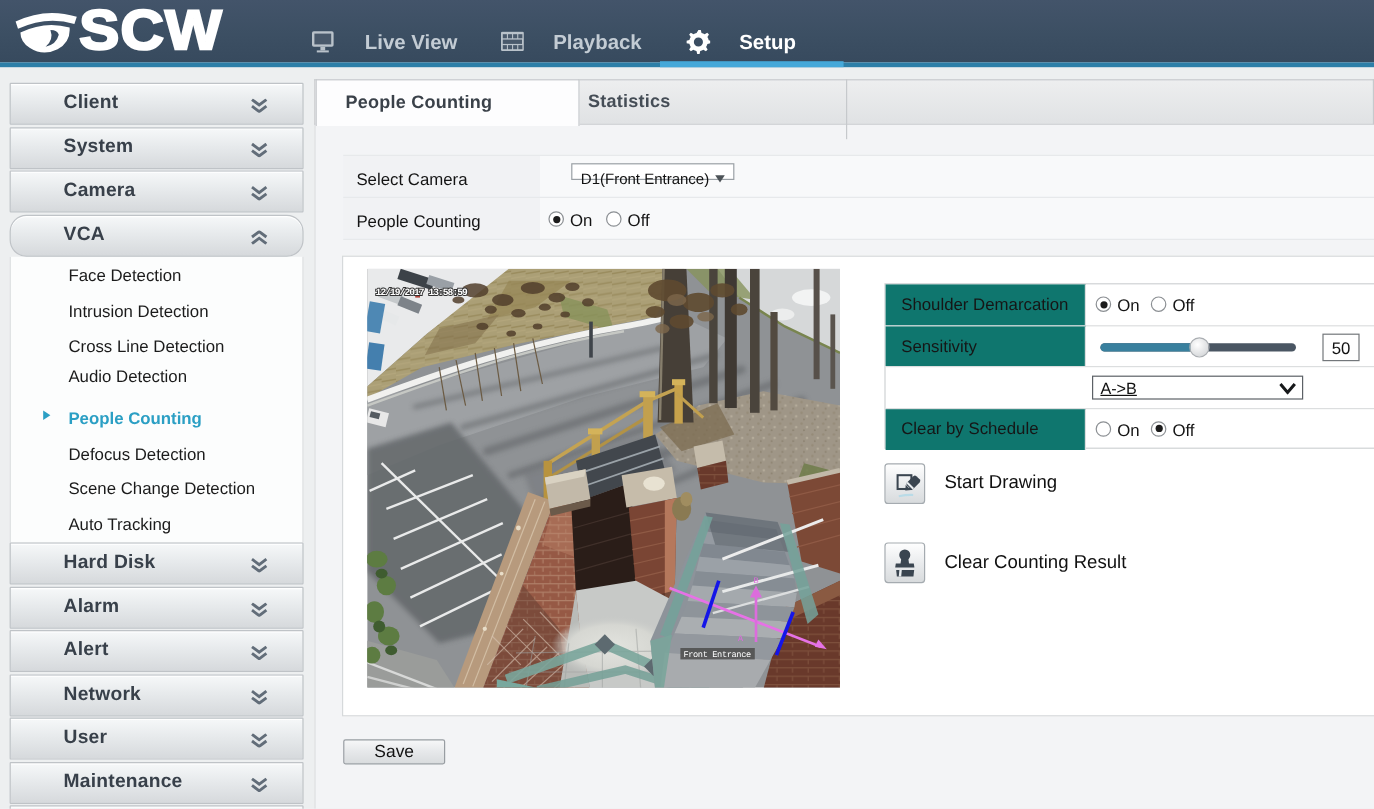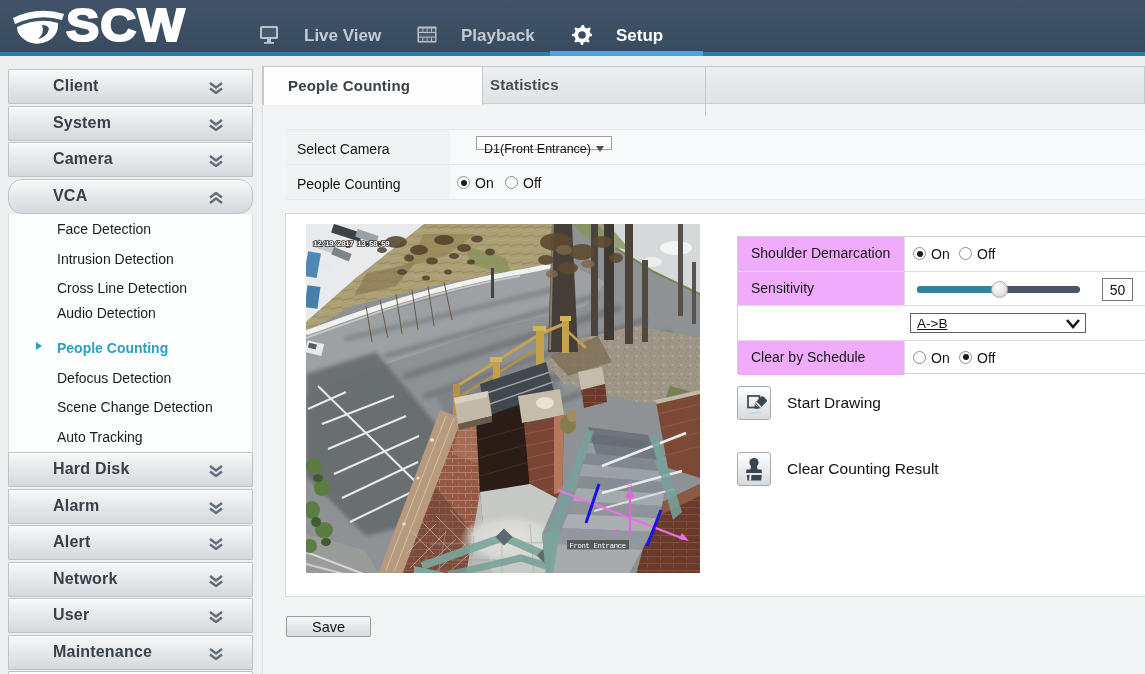--- a/index.html
+++ b/index.html
@@ -38,21 +38,21 @@
 .radio { position:absolute; width:13px; height:13px; border-radius:50%; border:1px solid #8b8f93; background:#fff; }
 .radio.sel::after { content:""; position:absolute; left:2.5px; top:2.5px; width:6px; height:6px; border-radius:50%; background:#1c1c1c; }
 .rlabel { position:absolute; font-size:14px; color:#141414; }
 
 
 #panel { left:285px; top:213px; width:875px; height:384px; background:#fff; border:1px solid #d6d9db; }
 
 
 #ptable { left:737px; top:236px; width:423px; height:138px; border:1px solid #cfd2d4; }
 .trow { position:absolute; left:0; width:423px; height:34.5px; border-bottom:1px solid #dcdedf; }
-.tlabel { position:absolute; left:0; top:0; width:167px; height:100%; background:#f0abfc; border-right:1px solid #dcdedf; }
+.tlabel { position:absolute; left:0; top:0; width:167px; height:100%; background:#0f766e; border-right:1px solid #dcdedf; }
 .tlabel span { position:absolute; left:13px; top:8px; font-size:14px; color:#161616; }
 
 
 #slider-track { position:absolute; left:179px; top:14px; width:163px; height:7px; border-radius:4px; background:#4a5663; }
 #slider-fill { position:absolute; left:179px; top:14px; width:82px; height:7px; border-radius:4px 0 0 4px; background:#39809e; }
 #slider-thumb { position:absolute; left:253px; top:9px; width:17px; height:17px; border-radius:50%; background:radial-gradient(circle at 40% 35%, #ffffff, #d8dadc 75%, #c2c5c8); border:1px solid #a9adb1; }
 #valbox { position:absolute; left:364px; top:6px; width:31px; height:23px; border:1px solid #73777b; background:#fff; font-size:14px; color:#111; text-align:center; padding-top:3px; }
 
 
 .wsel { position:absolute; background:#fff; border:1px solid #5c6166; }

